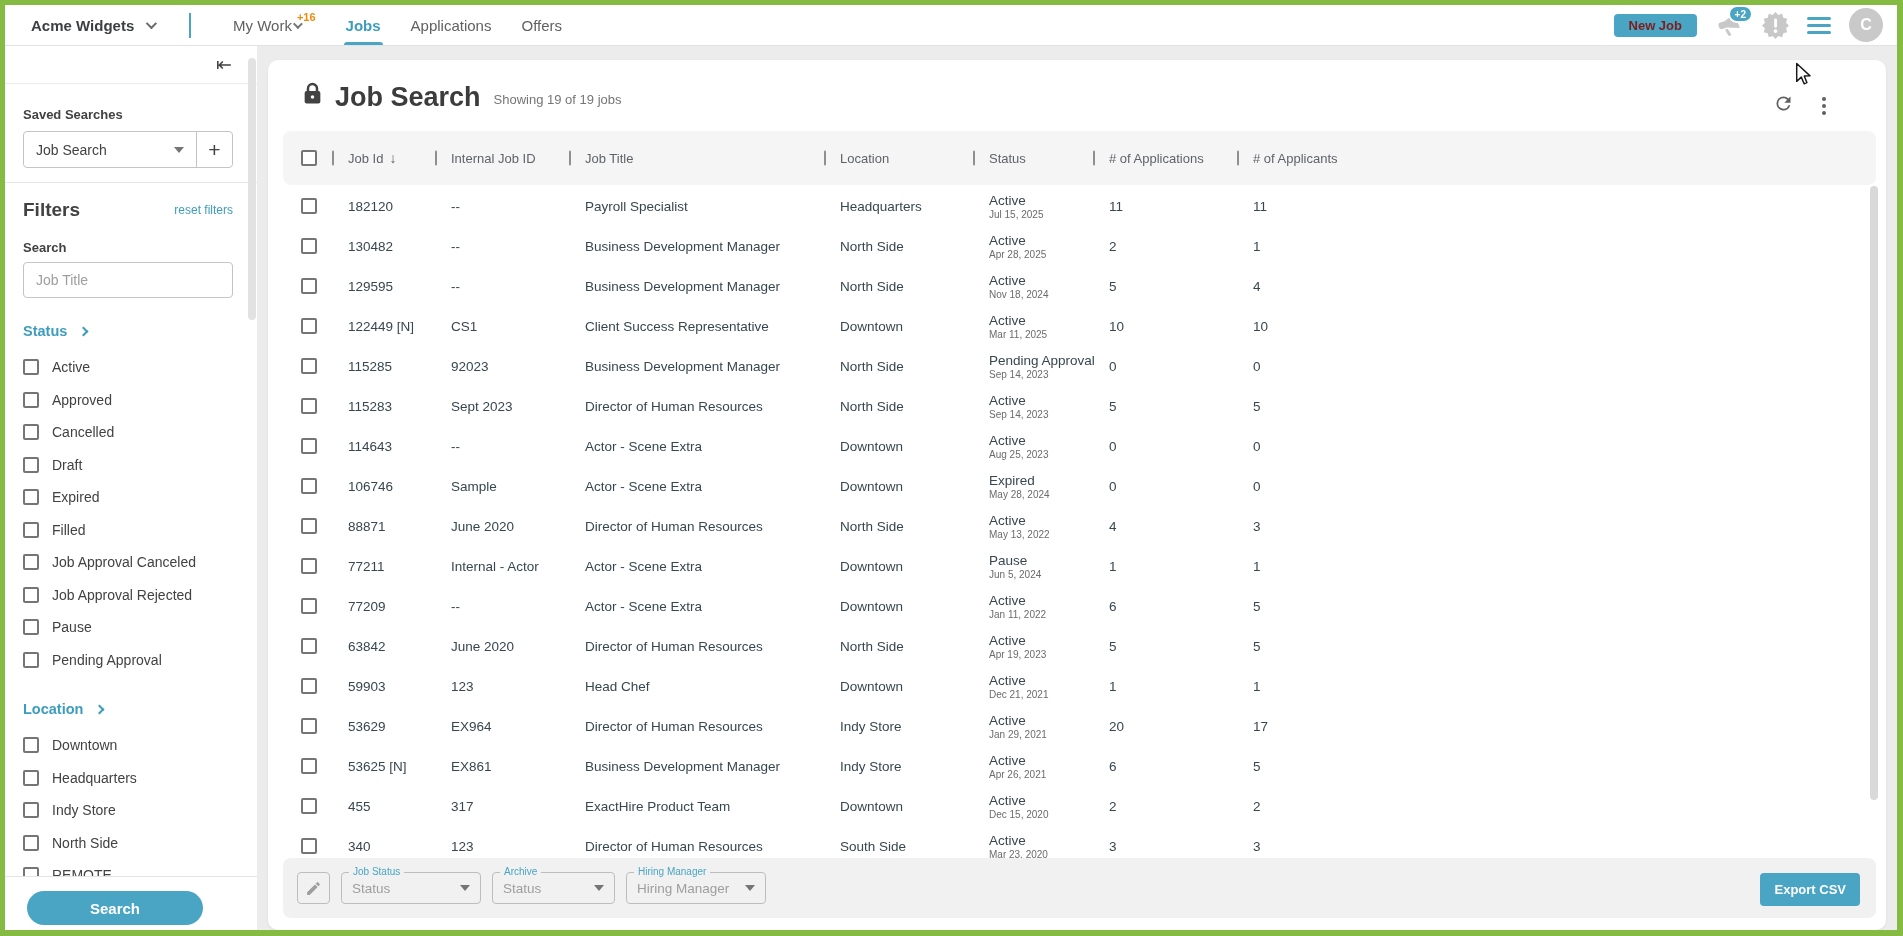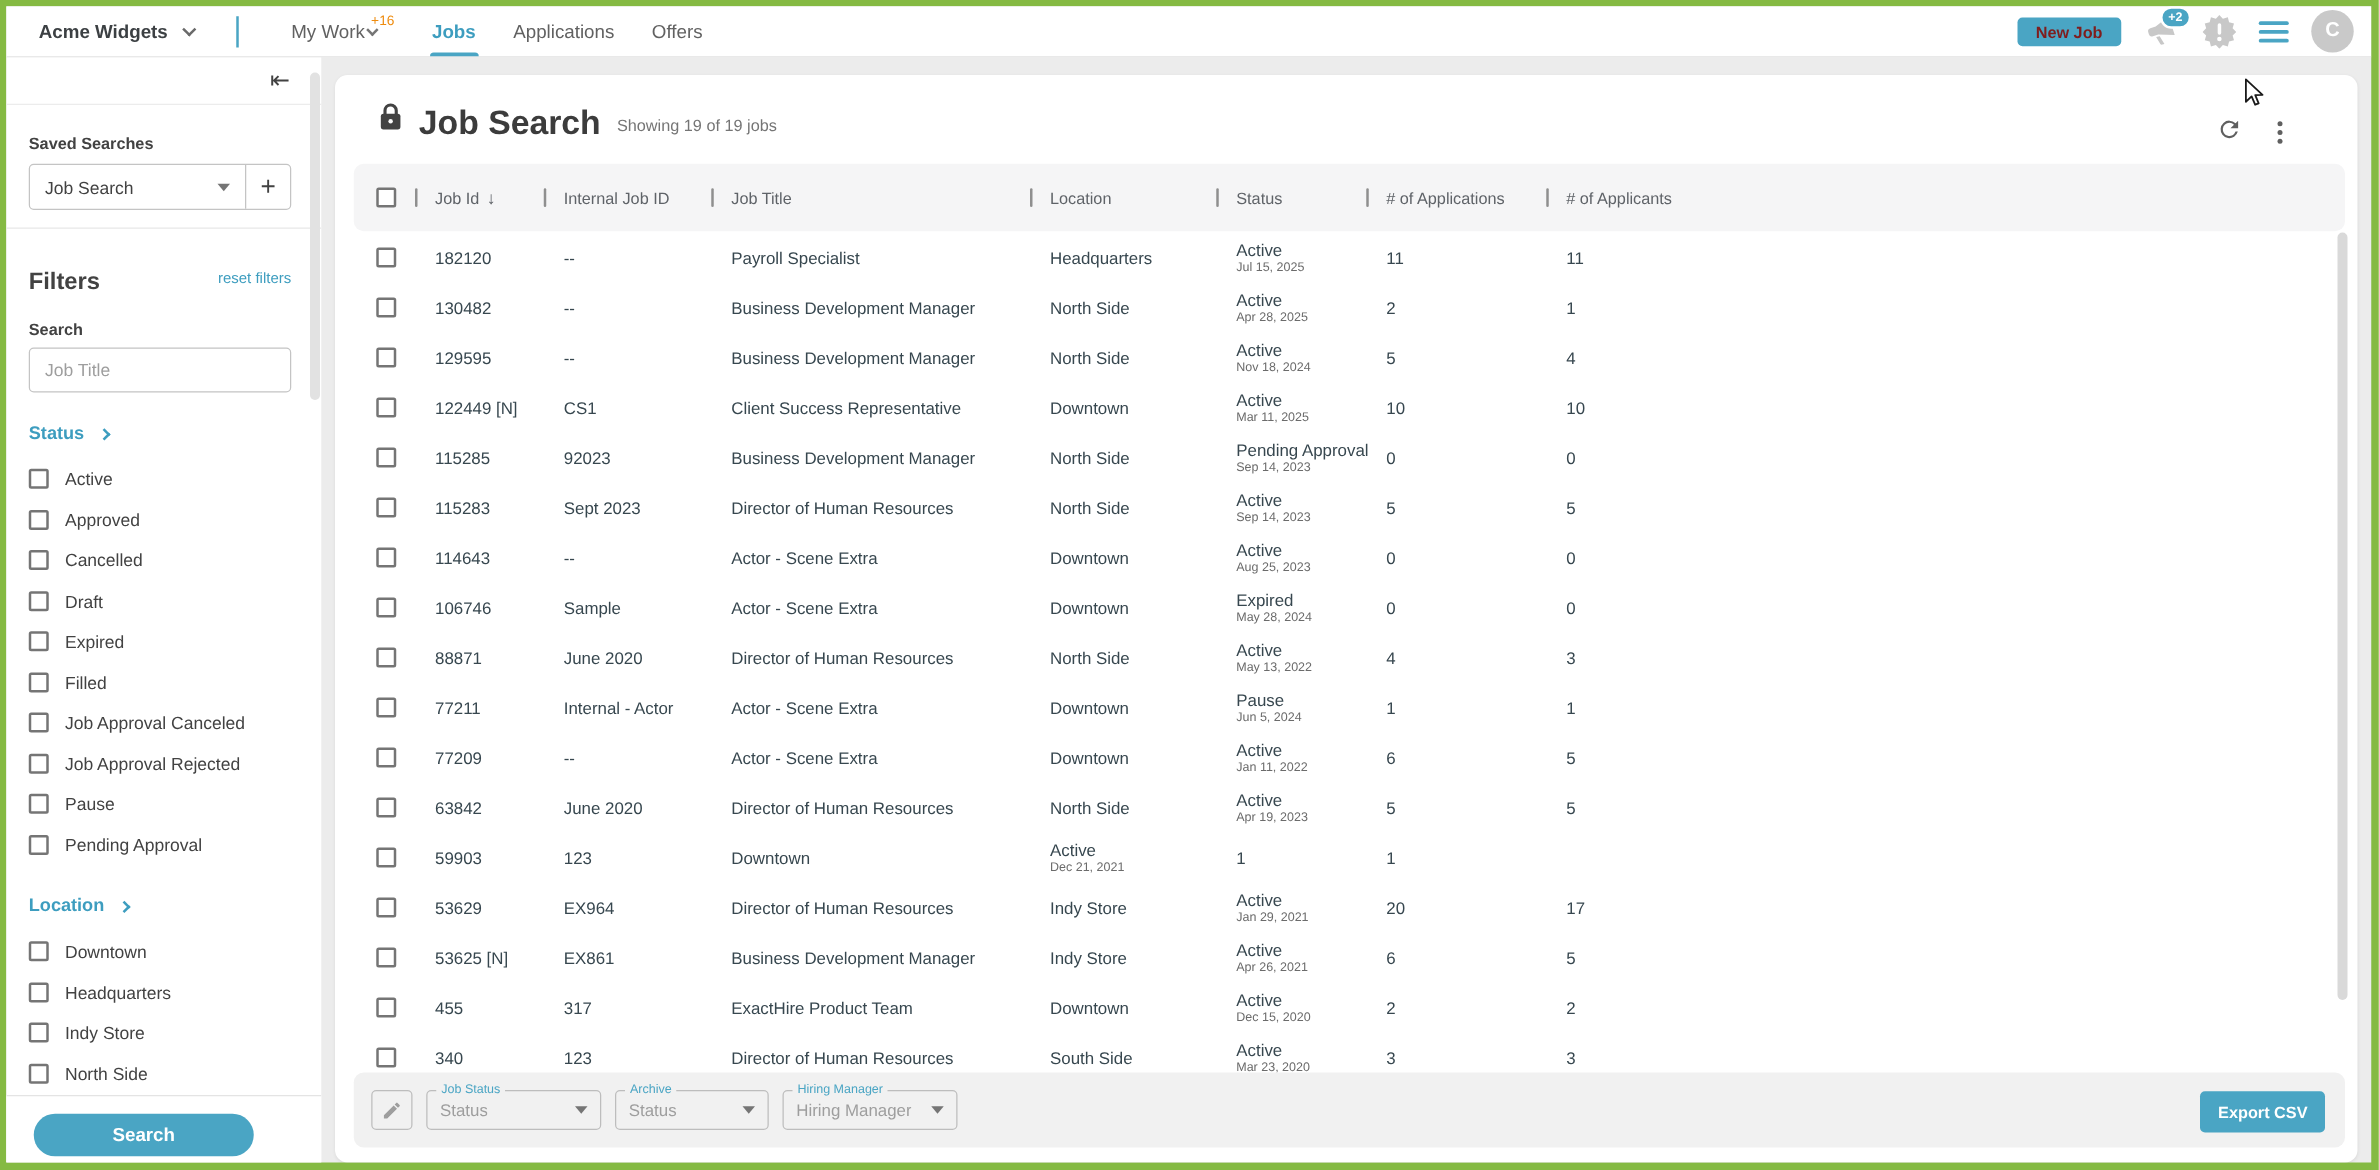--- a/index.html
+++ b/index.html
@@ -14,21 +14,21 @@
   
   .topnav{position:absolute;left:0;top:0;right:0;height:41px;background:#fff;border-bottom:1px solid #e2e2e2;}
   .org{position:absolute;left:26px;top:0;height:100%;display:flex;align-items:center;gap:12px;font-size:15px;font-weight:bold;color:#3c4043;cursor:pointer;}
   .chev-d{width:8px;height:8px;border-right:2px solid #6a6a6a;border-bottom:2px solid #6a6a6a;transform:rotate(45deg) translateY(-2px);display:inline-block;}
   .nav-divider{position:absolute;left:184px;top:8px;width:2px;height:25px;background:var(--accent);}
   .nav-menu{position:absolute;left:226px;top:0;height:100%;display:flex;align-items:stretch;gap:26px;}
   .nav-item{position:relative;display:flex;align-items:center;gap:1px;font-size:15px;color:#616161;cursor:pointer;padding:0 2px;}
   .nav-item .chev-d{border-color:#757575;width:7px;height:7px;}
   .nav-item.active{color:var(--accent_text);font-weight:bold;}
   .nav-item.active::after{content:"";position:absolute;left:0;right:0;bottom:0;height:3px;background:var(--accent);border-radius:3px 3px 0 0;}
-  .nav-badge{color:var(--orange);font-size:11px;font-weight:normal;transform:translateY(-8px);margin-left:-4px;}
+  .nav-badge{color:var(--orange);font-size:11px;font-weight:bold;transform:translateY(-8px);margin-left:-4px;}
   .nav-right{position:absolute;right:14px;top:0;height:100%;display:flex;align-items:center;gap:18px;}
   .btn{border:none;cursor:pointer;font-family:inherit;}
   .btn-primary{background:var(--accent);color:#7f1d1d;font-size:13px;font-weight:bold;border-radius:4px;padding:4px 15px;}
   .icon-wrap{position:relative;width:28px;height:28px;display:flex;align-items:center;justify-content:center;cursor:pointer;}
   .pill-badge{position:absolute;top:-6px;right:-10px;background:var(--accent);color:#fff;font-size:10px;font-weight:bold;border-radius:9px;padding:1.5px 5px;border:2px solid #fff;}
   .hamburger{display:flex;flex-direction:column;gap:4px;cursor:pointer;}
   .hamburger span{width:24px;height:3px;background:var(--accent);border-radius:2px;}
   .avatar{width:34px;height:34px;border-radius:50%;background:#c9c9c9;color:#fff;font-size:16px;font-weight:bold;display:flex;align-items:center;justify-content:center;cursor:pointer;}
 
   
@@ -37,21 +37,21 @@
   .collapse-ic{position:absolute;right:25px;top:8px;font-size:19px;color:#424242;cursor:pointer;line-height:22px;}
   .side-scroll{position:absolute;top:38px;left:0;right:0;bottom:54px;overflow:hidden;padding:0 24px 0 18px;}
   .side-label{font-size:13px;font-weight:bold;color:#424242;}
   .saved-label{margin-top:23px;}
   .saved-control{margin-top:9px;height:37px;border:1px solid #c4c4c4;border-radius:4px;display:flex;align-items:stretch;}
   .saved-select{flex:1;display:flex;align-items:center;justify-content:space-between;padding:0 12px;cursor:pointer;}
   .saved-select .val{font-size:14px;color:#424242;}
   .tri-down{width:0;height:0;border-left:5px solid transparent;border-right:5px solid transparent;border-top:6px solid #757575;}
   .saved-add{width:36px;border-left:1px solid #c4c4c4;display:flex;align-items:center;justify-content:center;font-size:21px;color:#424242;cursor:pointer;}
   .side-divider{height:1px;background:#e7e7e7;margin:14px -24px 0 -18px;}
-  .filters-row{margin-top:32px;display:flex;align-items:flex-start;justify-content:space-between;}
+  .filters-row{margin-top:16px;display:flex;align-items:center;justify-content:space-between;}
   .filters-title{font-size:19px;font-weight:bold;color:#424242;}
   .reset-link{font-size:12px;color:var(--accent_text);cursor:pointer;}
   .search-label{margin-top:19px;}
   .side-input{margin-top:7px;width:100%;height:36px;border:1px solid #c4c4c4;border-radius:4px;padding:0 12px;font-size:14px;color:#424242;font-family:inherit;outline:none;}
   .side-input::placeholder{color:#9e9e9e;}
   .filter-section{margin-top:25px;}
   .sec-head{display:flex;align-items:center;gap:13px;cursor:pointer;}
   .sec-title{font-size:14.5px;font-weight:bold;color:var(--accent_text);}
   .chev-r{width:7px;height:7px;border-right:2px solid var(--accent_text);border-bottom:2px solid var(--accent_text);transform:rotate(-45deg);display:inline-block;}
   .opt-list{margin-top:12px;}
@@ -497,20 +497,21 @@
     </div>
     <div class="rcell c-apps">5</div>
     <div class="rcell c-applicants">5</div>
   </div>
         <div class="trow tgrid">
     <div class="cb-cell">
             <span class="cb"></span>
           </div>
     <div class="rcell c-jobid">59903</div>
     <div class="rcell c-internal">123</div>
+    <div class="rcell c-title">Head Chef</div>
     <div class="rcell c-location">Downtown</div>
     <div class="rcell">
       <span class="c-status">Active</span>
       <span class="c-date">Dec 21, 2021</span>
     </div>
     <div class="rcell c-apps">1</div>
     <div class="rcell c-applicants">1</div>
   </div>
         <div class="trow tgrid">
     <div class="cb-cell">

